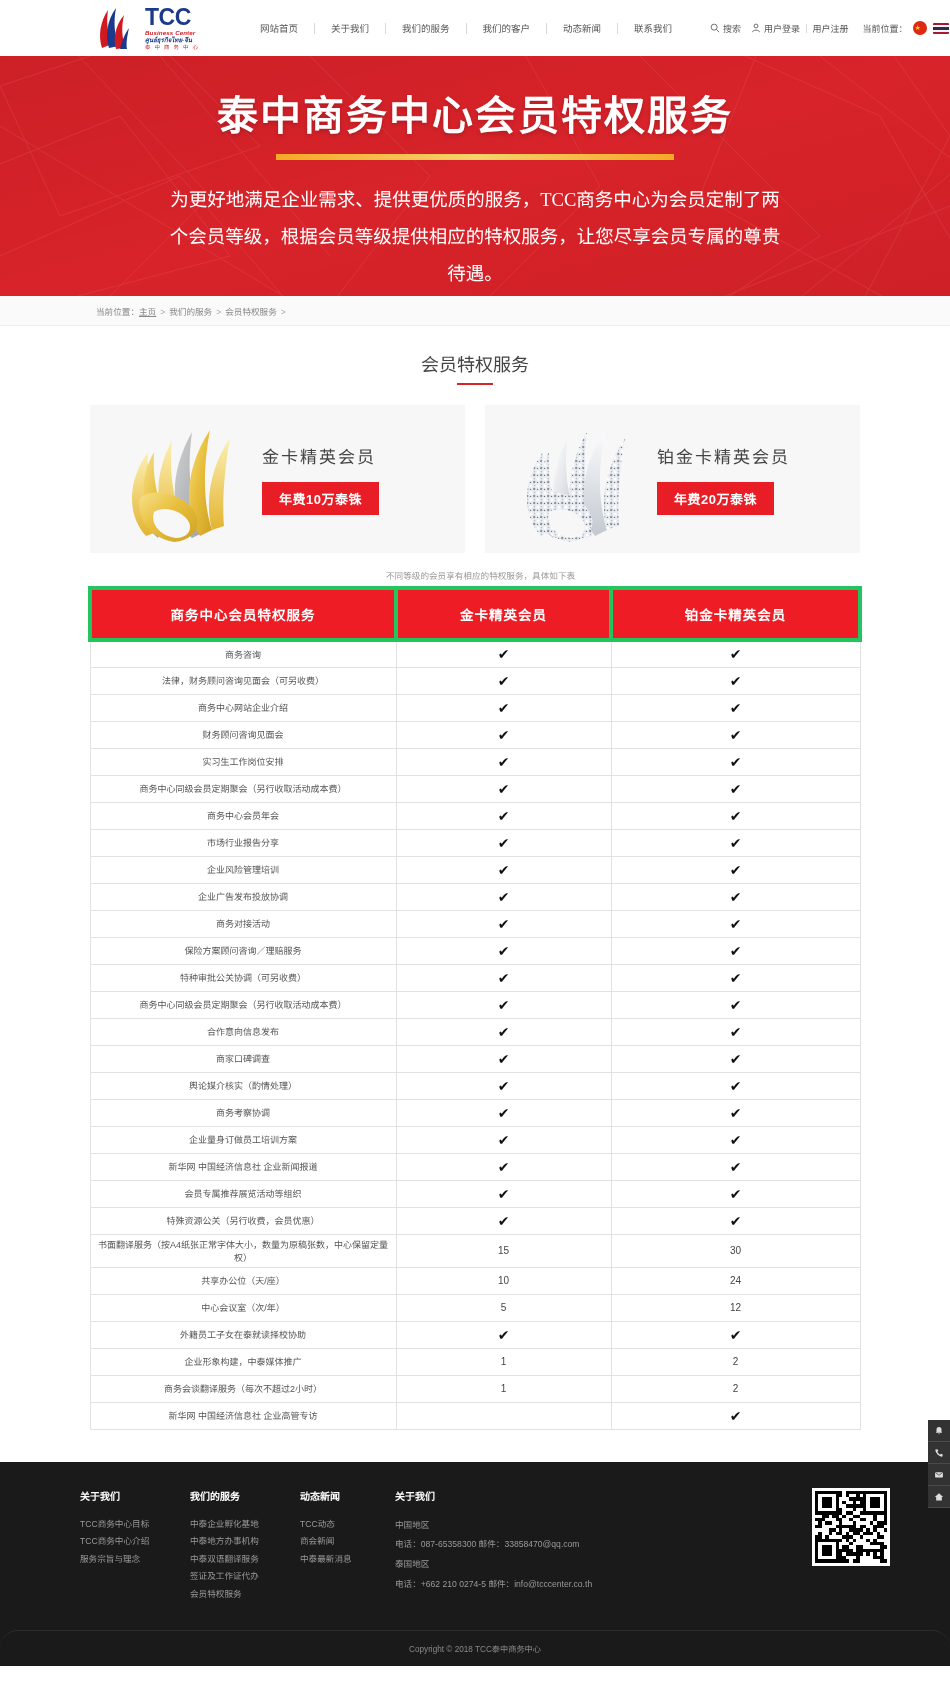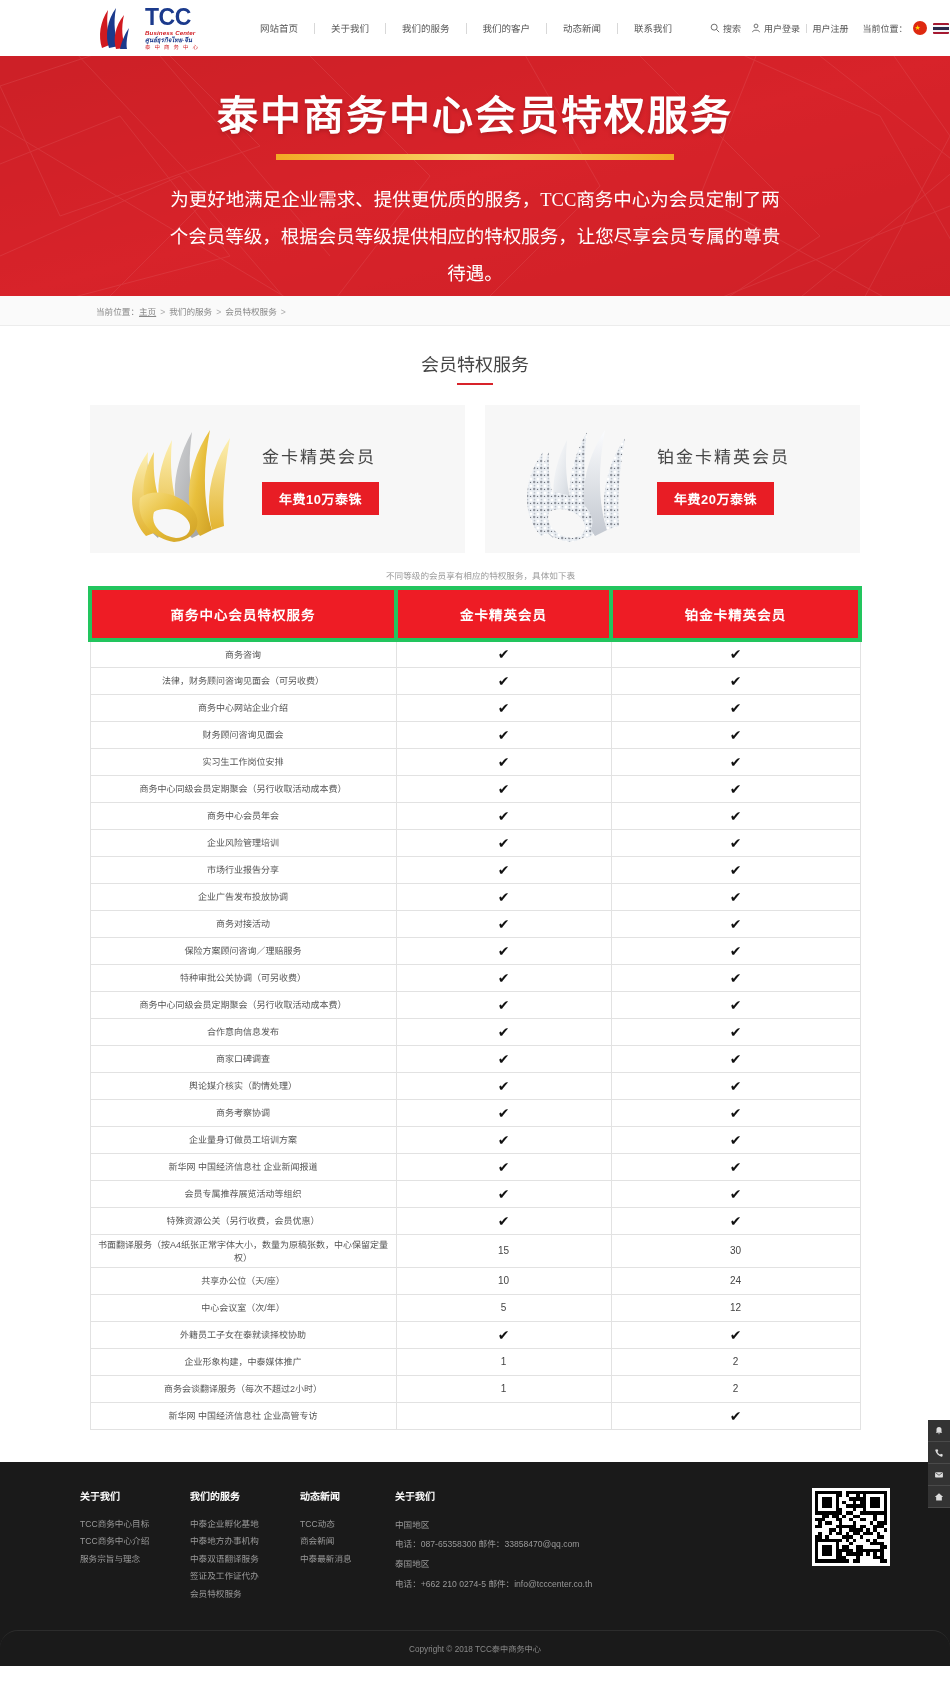--- a/index.html
+++ b/index.html
@@ -546,26 +546,26 @@
         <td class="col-name">商务中心同级会员定期聚会（另行收取活动成本费）</td>
         <td class="col-gold"><span class="chk">✔</span></td>
         <td class="col-plat"><span class="chk">✔</span></td>
       </tr>
       <tr>
         <td class="col-name">商务中心会员年会</td>
         <td class="col-gold"><span class="chk">✔</span></td>
         <td class="col-plat"><span class="chk">✔</span></td>
       </tr>
       <tr>
+        <td class="col-name">市场行业报告分享</td>
+        <td class="col-gold"><span class="chk">✔</span></td>
+        <td class="col-plat"><span class="chk">✔</span></td>
+      </tr>
+      <tr>
         <td class="col-name">企业风险管理培训</td>
-        <td class="col-gold"><span class="chk">✔</span></td>
-        <td class="col-plat"><span class="chk">✔</span></td>
-      </tr>
-      <tr>
-        <td class="col-name">市场行业报告分享</td>
         <td class="col-gold"><span class="chk">✔</span></td>
         <td class="col-plat"><span class="chk">✔</span></td>
       </tr>
       <tr>
         <td class="col-name">企业广告发布投放协调</td>
         <td class="col-gold"><span class="chk">✔</span></td>
         <td class="col-plat"><span class="chk">✔</span></td>
       </tr>
       <tr>
         <td class="col-name">商务对接活动</td>

